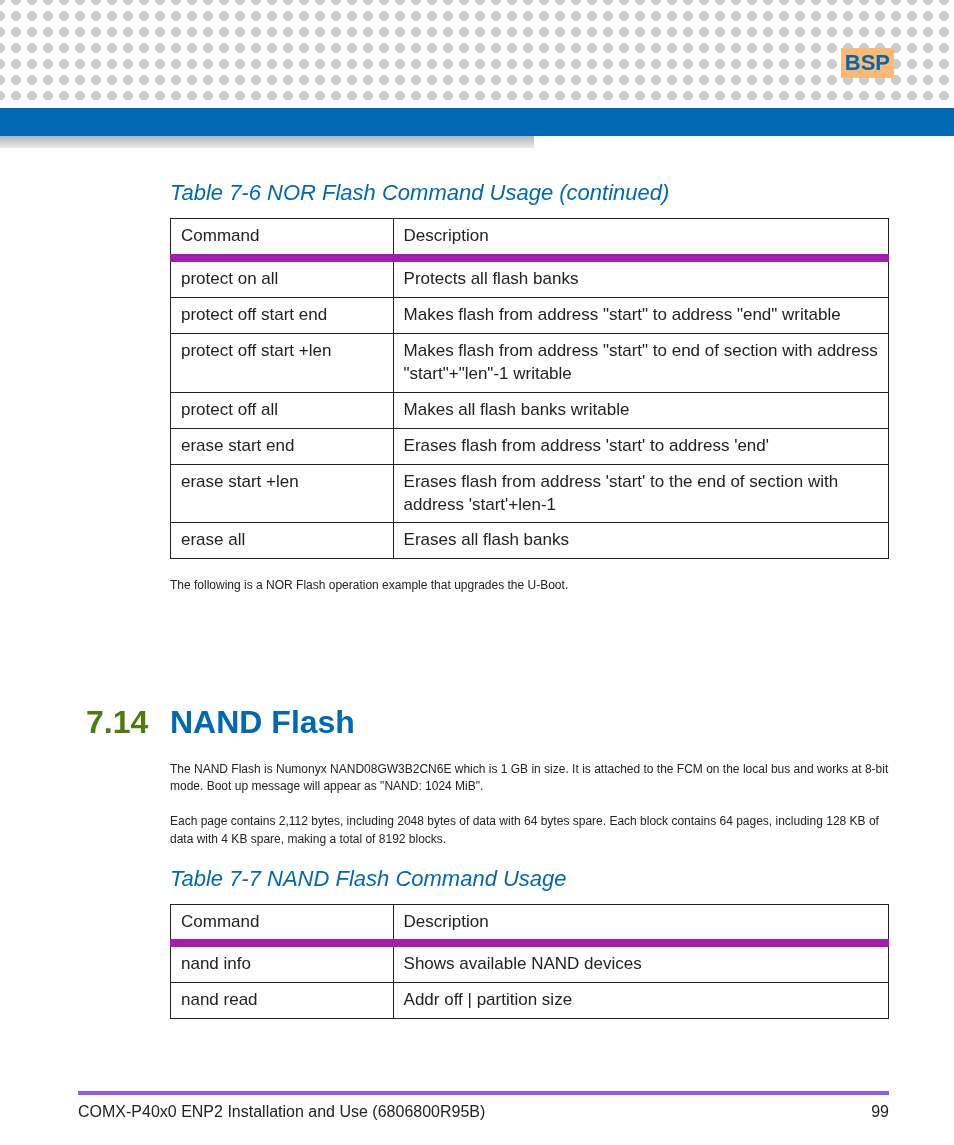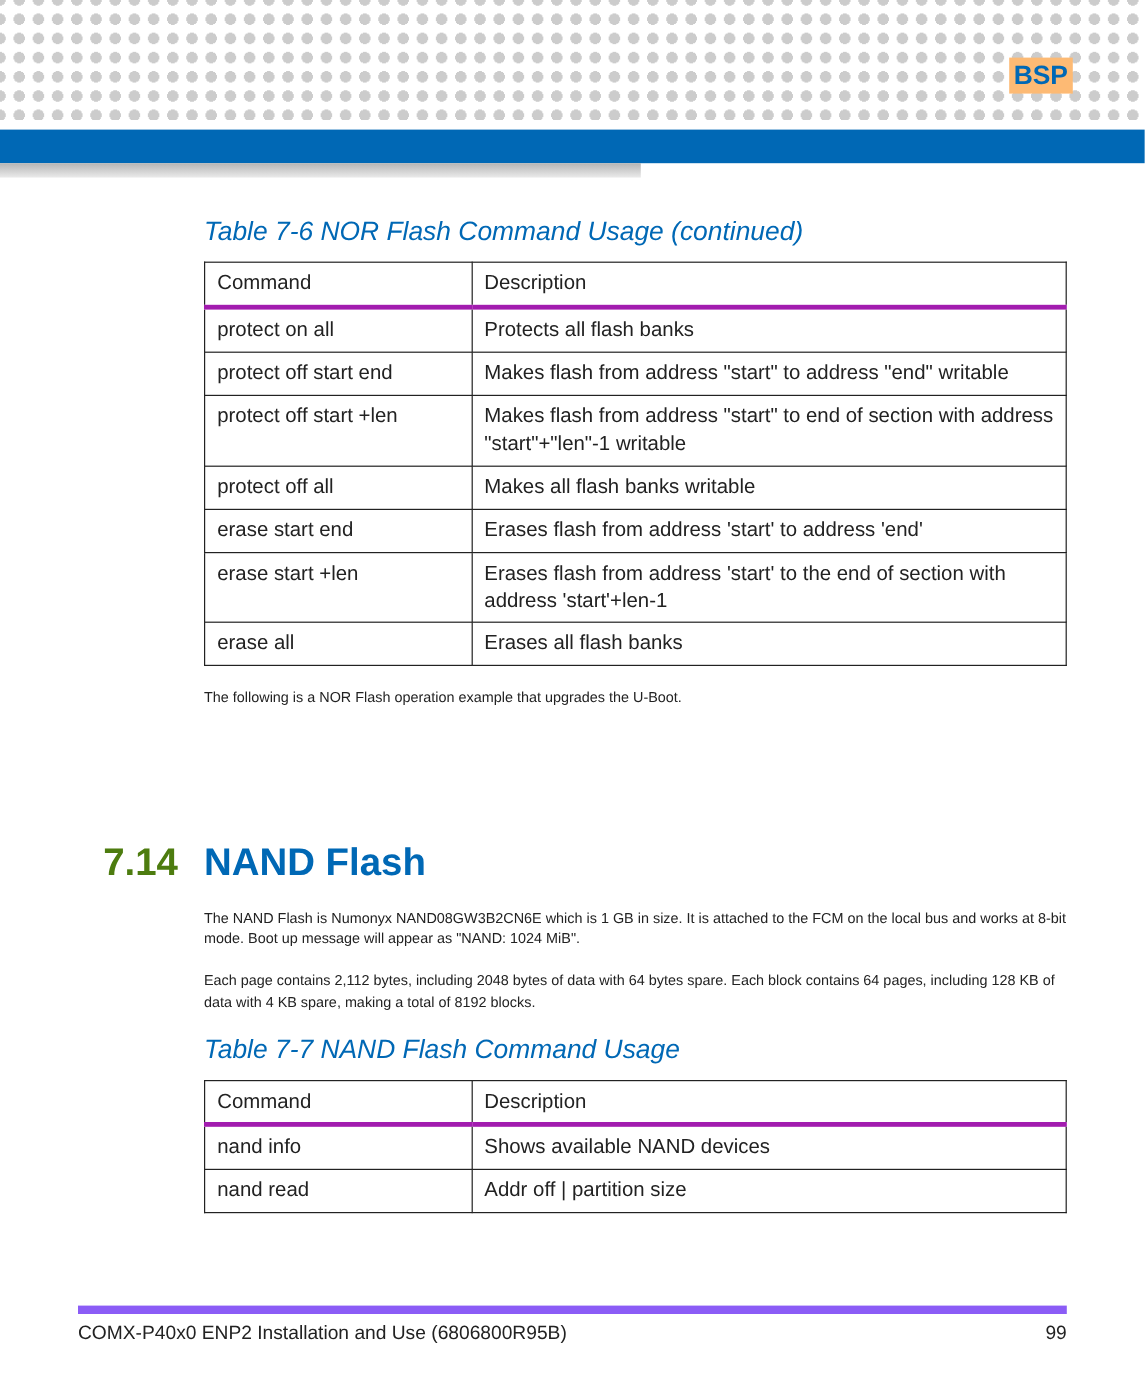--- a/index.html
+++ b/index.html
@@ -62,21 +62,21 @@
     font-size: 17px;
     color: #222;
   }
   table td {
     border: 1px solid #222;
     padding: 6px 10px;
     vertical-align: top;
     line-height: 1.35;
   }
   table tr.hdr td {
-    border-bottom: 4px solid #a21caf;
+    border-bottom: 8px solid #a21caf;
   }
   .para {
     font-size: 12px;
     color: #222;
     line-height: 1.42;
     margin-top: 18px;
     margin-bottom: 18px;
   }
   .section-heading {
     position: relative;
@@ -89,24 +89,24 @@
   .section-number {
     position: absolute;
     left: -84px;
     top: 0;
     color: #4d7c0f;
     font-weight: 700;
     font-size: 32px;
   }
   .footer {
     position: absolute;
-    left: 65px;
+    left: 78px;
     right: 65px;
     bottom: 24px;
-    border-top: 7px solid #8b5cf6;
+    border-top: 4px solid #8b5cf6;
     padding-top: 8px;
     font-size: 16px;
     color: #222;
     display: flex;
     justify-content: space-between;
   }
 </style>
 </head>
 <body>
 

